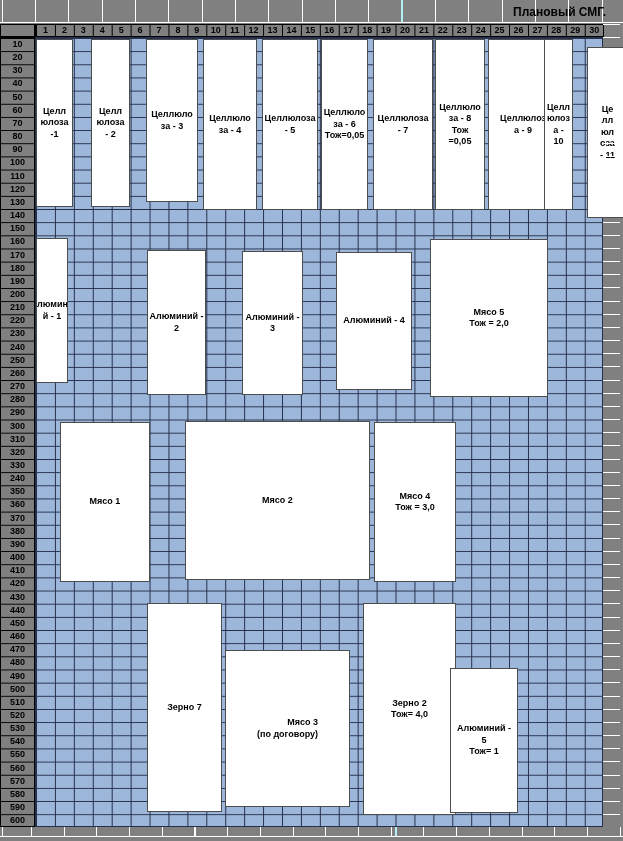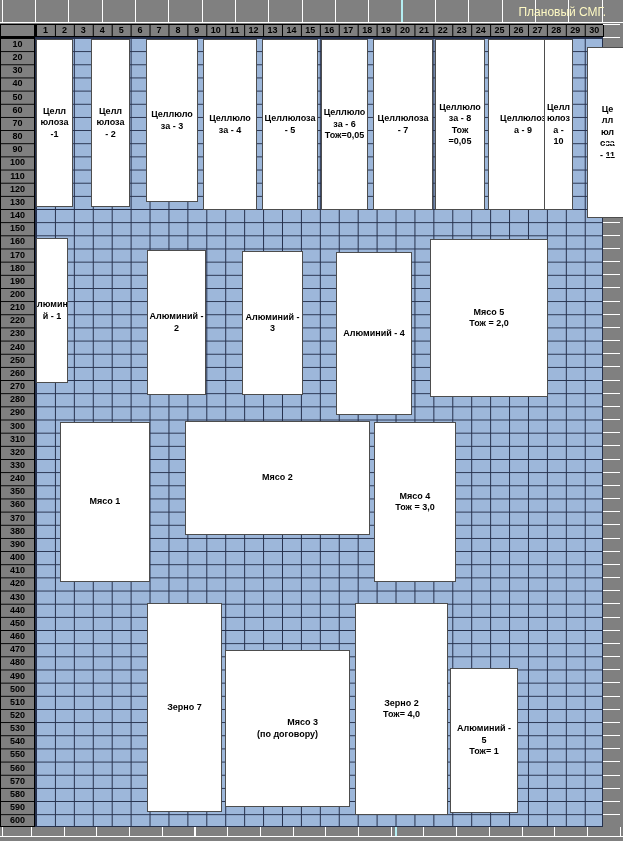--- a/index.html
+++ b/index.html
@@ -24,21 +24,21 @@
   .bottom-edge-line{position:absolute;left:0;top:836px;width:623px;height:1px;background:#fff;}
   .right-margin-lines{
     position:absolute;left:603px;top:24px;width:17px;height:803px;
     background:repeating-linear-gradient(to bottom,#ffffff 0 1px,transparent 1px 13.1667px);
   }
   .page-break-top{position:absolute;left:401px;top:0;width:2px;height:22px;}
   .page-break-bottom{position:absolute;left:395px;top:827px;width:2px;height:9px;}
   
   .page-title{
     position:absolute;top:5px;right:17px;
-    font-size:12px;font-weight:normal;color:#fef9c3;white-space:nowrap;
+    font-size:12px;font-weight:bold;color:#000000;white-space:nowrap;
   }
   
   .corner-cell{
     position:absolute;left:0;top:24px;width:35px;height:13px;
     background:#808080;border:1px solid #000;box-sizing:border-box;
   }
   .col-header{
     position:absolute;left:35px;top:24px;width:569px;height:13px;
     box-sizing:border-box;border:1px solid #000;background:#808080;
     background-image:linear-gradient(to right,#000 1px,transparent 1px);
@@ -222,31 +222,31 @@
 лл
 юл
 оза
 - 11</div>
       <div class="block" style="left: 36px; top: 238px; width: 32px; height: 145px; text-align: center;">Алюмини
 й - 1</div>
       <div class="block" style="left: 147px; top: 250px; width: 59px; height: 145px;">Алюминий -
 2</div>
       <div class="block" style="left: 242px; top: 251px; width: 61px; height: 144px;">Алюминий -
 3</div>
-      <div class="block" style="left: 336px; top: 252px; width: 76px; height: 163px;">Алюминий - 4</div>
+      <div class="block" style="left: 336px; top: 252px; width: 76px; height: 138px;">Алюминий - 4</div>
       <div class="block" style="left: 430px; top: 239px; width: 118px; height: 158px;">Мясо 5
 Тож = 2,0</div>
       <div class="block" style="left: 53px; top: 422px; width: 90px; height: 160px; margin-left: 7px;">Мясо 1</div>
-      <div class="block" style="left: 185px; top: 421px; width: 185px; height: 114px;">Мясо 2</div>
+      <div class="block" style="left: 185px; top: 421px; width: 185px; height: 159px;">Мясо 2</div>
       <div class="block" style="left: 374px; top: 422px; width: 82px; height: 160px;">Мясо 4
 Тож = 3,0</div>
       <div class="block" style="left: 147px; top: 603px; width: 75px; height: 209px;">Зерно 7</div>
       <div class="block" style="left: 225px; top: 650px; width: 125px; height: 157px; text-align: right;">Мясо 3
 (по договору)</div>
-      <div class="block" style="left: 355px; top: 603px; width: 93px; height: 212px;">Зерно 2
+      <div class="block" style="left: 363px; top: 603px; width: 93px; height: 212px;">Зерно 2
 Тож= 4,0</div>
       <div class="block" style="left: 450px; top: 668px; width: 68px; height: 145px;">Алюминий -
 5
 Тож= 1</div>
     </div>
 
   <div class="right-margin-lines"></div>
   <div class="bottom-margin-lines"></div>
   <div class="left-edge-line-bottom"></div>
   <div class="page-break-bottom" style="background: rgb(180, 238, 242);"></div>

